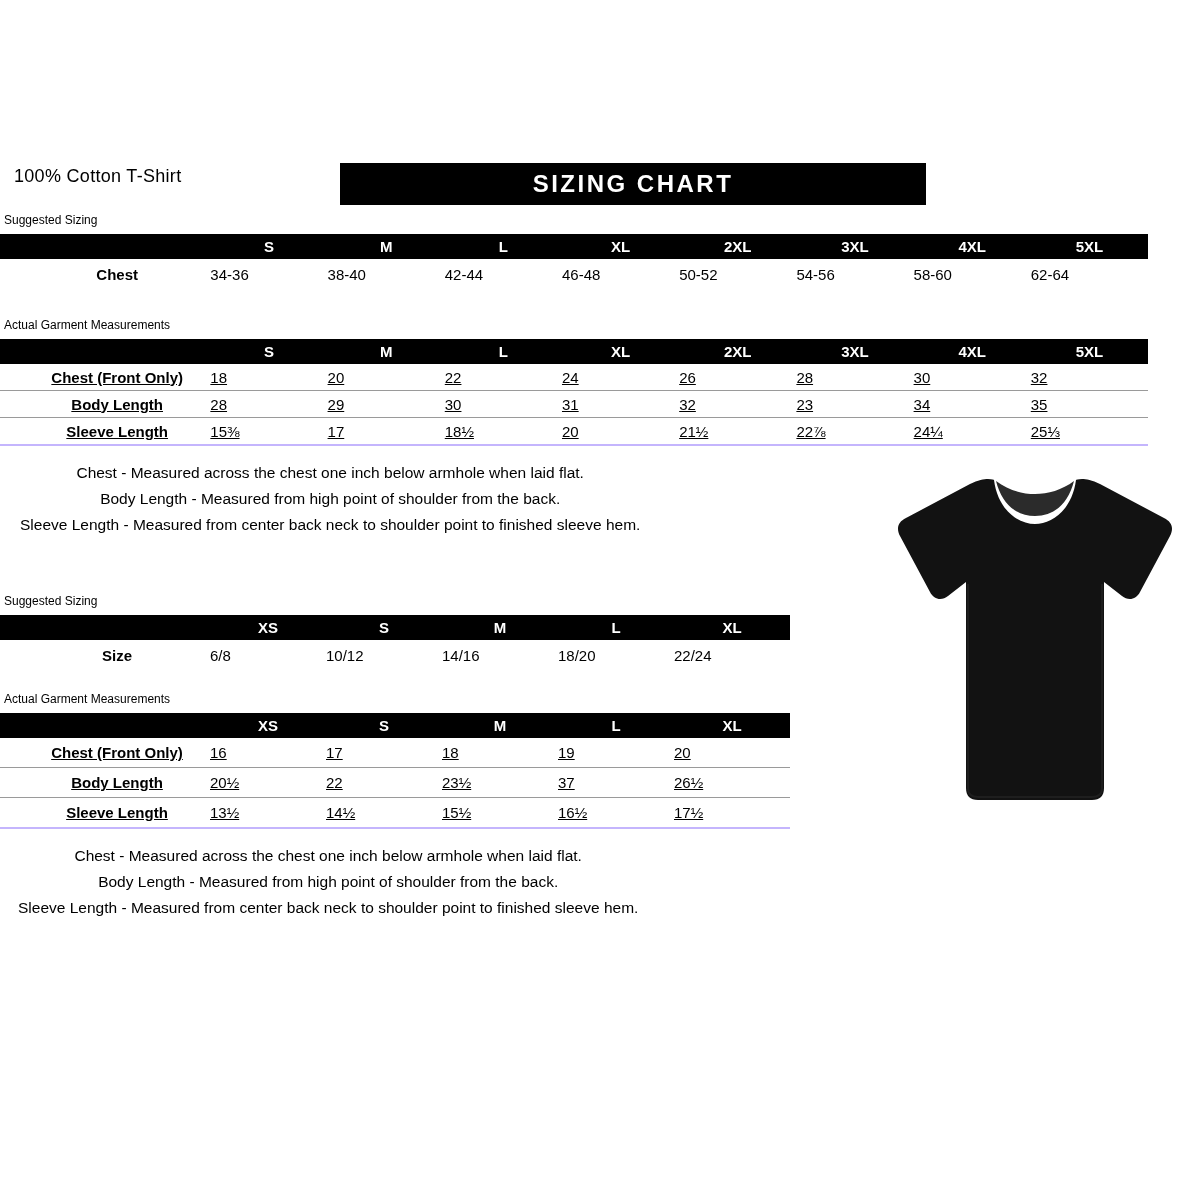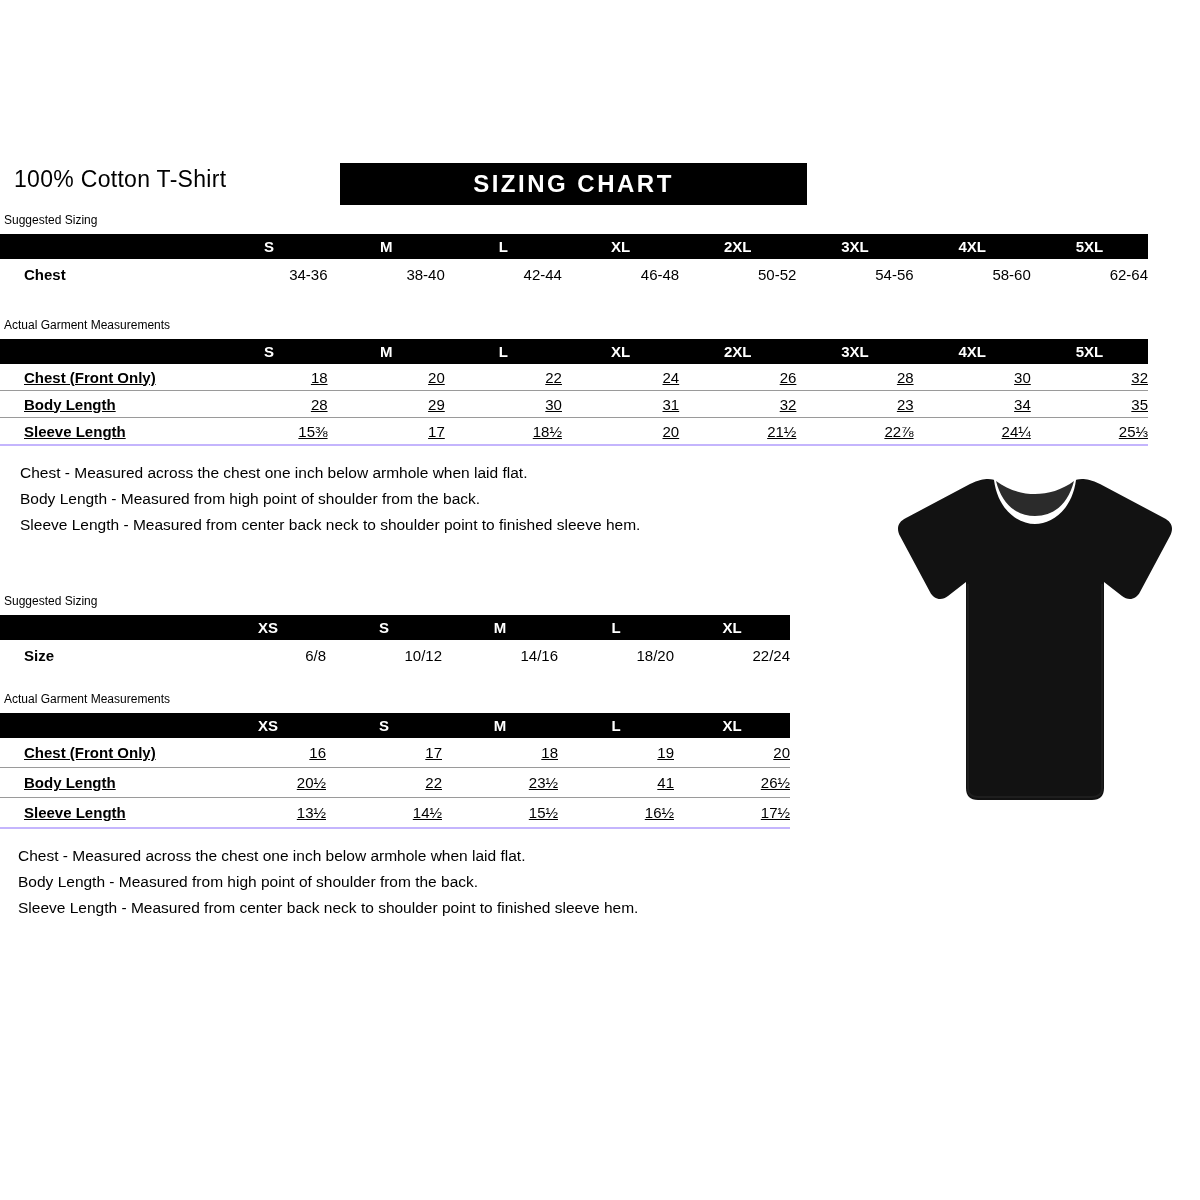--- a/index.html
+++ b/index.html
@@ -20,30 +20,30 @@
     left: 0; top: 0;
     width: 1200px;
     height: 1200px;
   }
 
   
   .adult-title {
     position: absolute;
     left: 14px;
     top: 166px;
-    font-size: 23px;
+    font-size: 18px;
     font-weight: 400;
     letter-spacing: 0.3px;
     white-space: nowrap;
   }
   .sizing-chart-banner {
     position: absolute;
     left: 340px;
     top: 163px;
-    width: 467px;
+    width: 586px;
     height: 42px;
     background: #000000;
   }
   .sizing-chart-banner span {
     display: block;
     color: #ffffff;
     font-size: 24px;
     font-weight: 700;
     letter-spacing: 2.5px;
     text-align: center;
@@ -92,26 +92,26 @@
   table.sz thead th {
     font-size: 15px;
     font-weight: 700;
     text-align: center;
   }
   table.sz thead th.rowhead {
     text-align: left;
     padding-left: 8px;
   }
   table.sz tbody td {
-    text-align: right;
+    text-align: left;
     font-size: 15px;
     color: #000;
   }
   table.sz tbody td.rowhead {
-    text-align: left;
+    text-align: center;
     padding-left: 24px;
     font-weight: 700;
   }
   table.sz.bordered tbody tr {
     border-bottom: 1px solid #9a9a9a;
     text-decoration: underline;
   }
   table.sz.bordered tbody tr:last-child {
     border-bottom: 2px solid #c4b5fd;
   }
@@ -158,21 +158,21 @@
 
   
   .notes {
     position: absolute;
     font-size: 15.5px;
     line-height: 26px;
     white-space: nowrap;
   }
   .adult-notes { left: 20px; top: 460px; }
   .youth-notes { left: 18px; top: 843px; }
-  .notes div { margin: 0; padding: 0; }
+  .notes div { margin: 0; padding: 0; text-align: center; }
 
   
   .shirt-wrap {
     position: absolute;
     left: 890px;
     top: 470px;
     width: 290px;
     height: 340px;
   }
   .shirt-wrap svg { display: block; }
@@ -362,21 +362,21 @@
         <td>17</td>
         <td>18</td>
         <td>19</td>
         <td>20</td>
       </tr>
       <tr>
         <td class="rowhead">Body Length</td>
         <td>20½</td>
         <td>22</td>
         <td>23½</td>
-        <td>41</td>
+        <td>37</td>
         <td>26½</td>
       </tr>
       <tr>
         <td class="rowhead">Sleeve Length</td>
         <td>13½</td>
         <td>14½</td>
         <td>15½</td>
         <td>16½</td>
         <td>17½</td>
       </tr>

